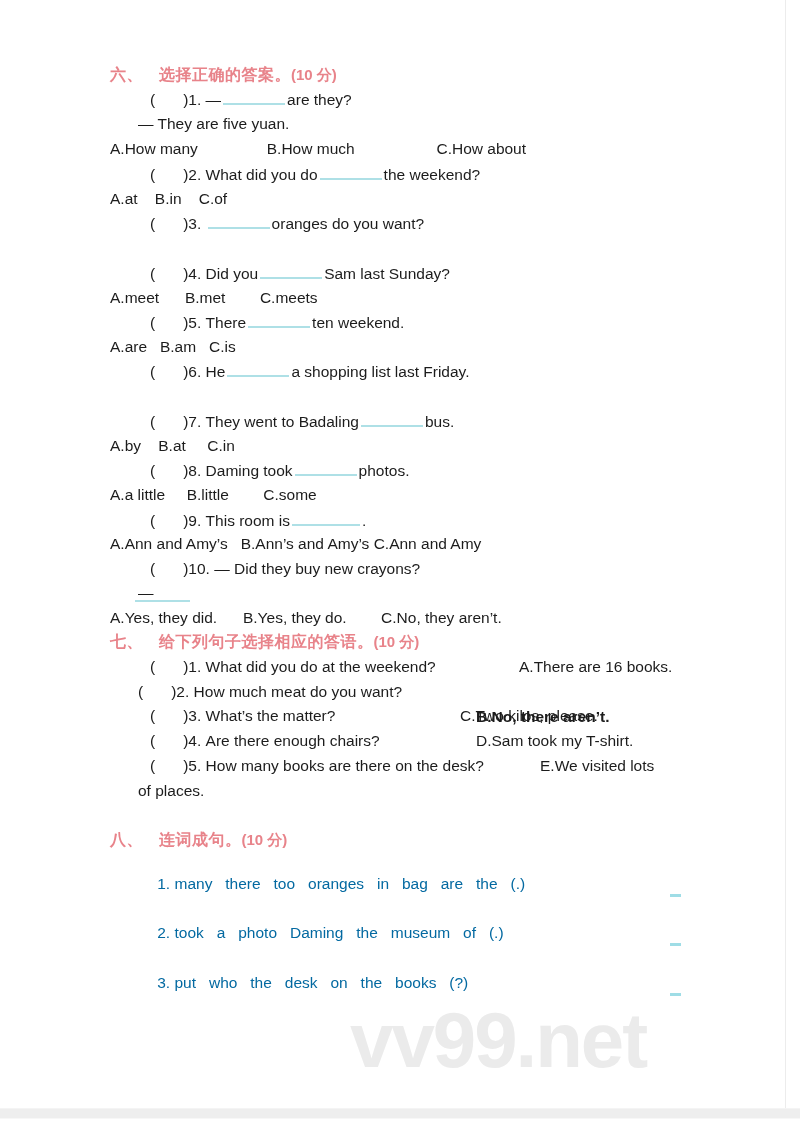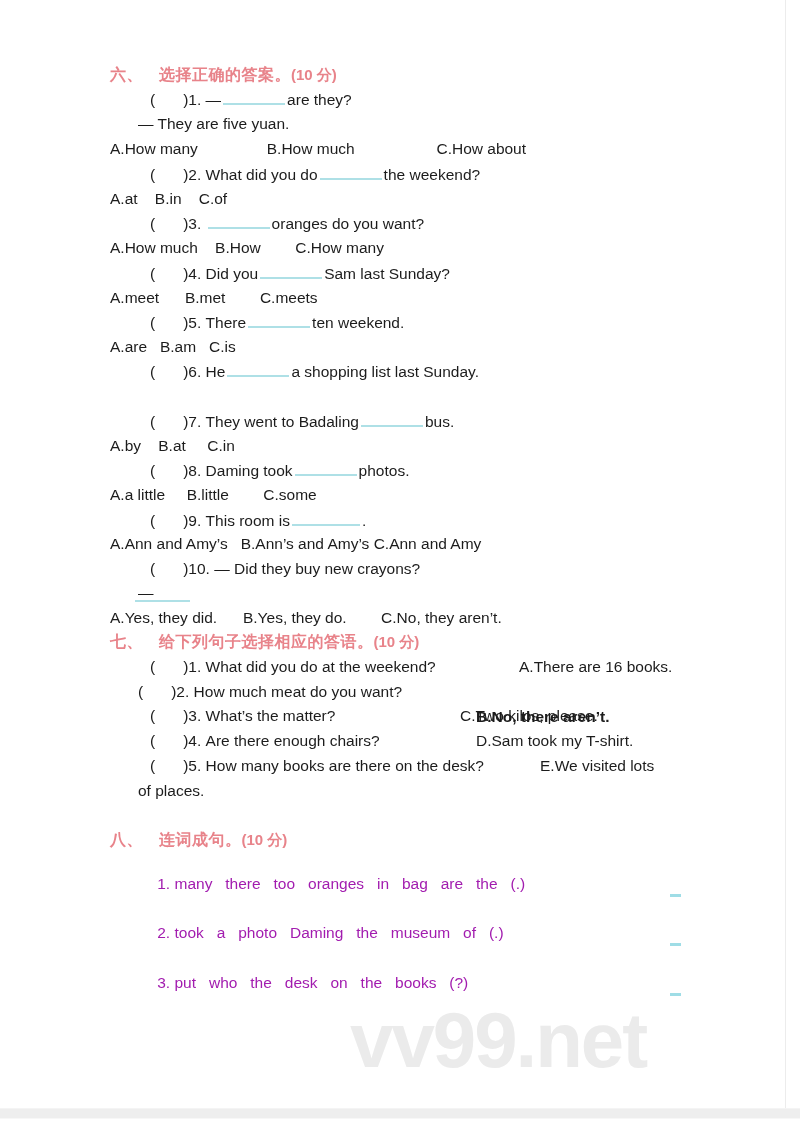--- a/index.html
+++ b/index.html
@@ -144,21 +144,21 @@
     white-space: nowrap;
     color: #1c1c1c;
     font-size: 15.5px;
     line-height: 20px;
   }
 
   
   .wo {
     position: absolute;
     white-space: pre;
-    color: #a21caf;
+    color: #0369a1;
     font-size: 15.5px;
     line-height: 20px;
   }
 
   
   .tick {
     position: absolute;
     width: 11px;
     height: 0;
     border-bottom: 3px solid #9fdde6;
@@ -184,34 +184,33 @@
   <div class="opts" style="left:110px; top:139px;">A.How many                B.How much                   C.How about</div>
 
   <div class="qline" style="left:150px; top:164px;">
     <span>(</span><span class="paren-gap"></span><span>)</span><span>2.</span>&nbsp;<span>What did you do </span><span class="blank blank-std"></span><span>the weekend?</span>
   </div>
   <div class="opts" style="left:110px; top:189px;">A.at    B.in    C.of</div>
 
   <div class="qline" style="left:150px; top:213px;">
     <span>(</span><span class="paren-gap"></span><span>)</span><span>3.</span>&nbsp;<span></span><span class="blank blank-std"></span><span>oranges do you want?</span>
   </div>
-  <div class="opts" style="left:110px; top:238px;">A.How much    B.How        C.How many</div>
 
   <div class="qline" style="left:150px; top:263px;">
     <span>(</span><span class="paren-gap"></span><span>)</span><span>4.</span>&nbsp;<span>Did you </span><span class="blank blank-std"></span><span>Sam last Sunday?</span>
   </div>
   <div class="opts" style="left:110px; top:288px;">A.meet      B.met        C.meets</div>
 
   <div class="qline" style="left:150px; top:312px;">
     <span>(</span><span class="paren-gap"></span><span>)</span><span>5.</span>&nbsp;<span>There </span><span class="blank blank-std"></span><span>ten weekend.</span>
   </div>
   <div class="opts" style="left:110px; top:337px;">A.are   B.am   C.is</div>
 
   <div class="qline" style="left:150px; top:361px;">
-    <span>(</span><span class="paren-gap"></span><span>)</span><span>6.</span>&nbsp;<span>He </span><span class="blank blank-std"></span><span>a shopping list last Sunday.</span>
+    <span>(</span><span class="paren-gap"></span><span>)</span><span>6.</span>&nbsp;<span>He </span><span class="blank blank-std"></span><span>a shopping list last Friday.</span>
   </div>
 
   <div class="qline" style="left:150px; top:411px;">
     <span>(</span><span class="paren-gap"></span><span>)</span><span>7.</span>&nbsp;<span>They went to Badaling </span><span class="blank blank-std"></span><span>bus.</span>
   </div>
   <div class="opts" style="left:110px; top:436px;">A.by    B.at     C.in</div>
 
   <div class="qline" style="left:150px; top:460px;">
     <span>(</span><span class="paren-gap"></span><span>)</span><span>8.</span>&nbsp;<span>Daming took </span><span class="blank blank-std"></span><span>photos.</span>
   </div>

